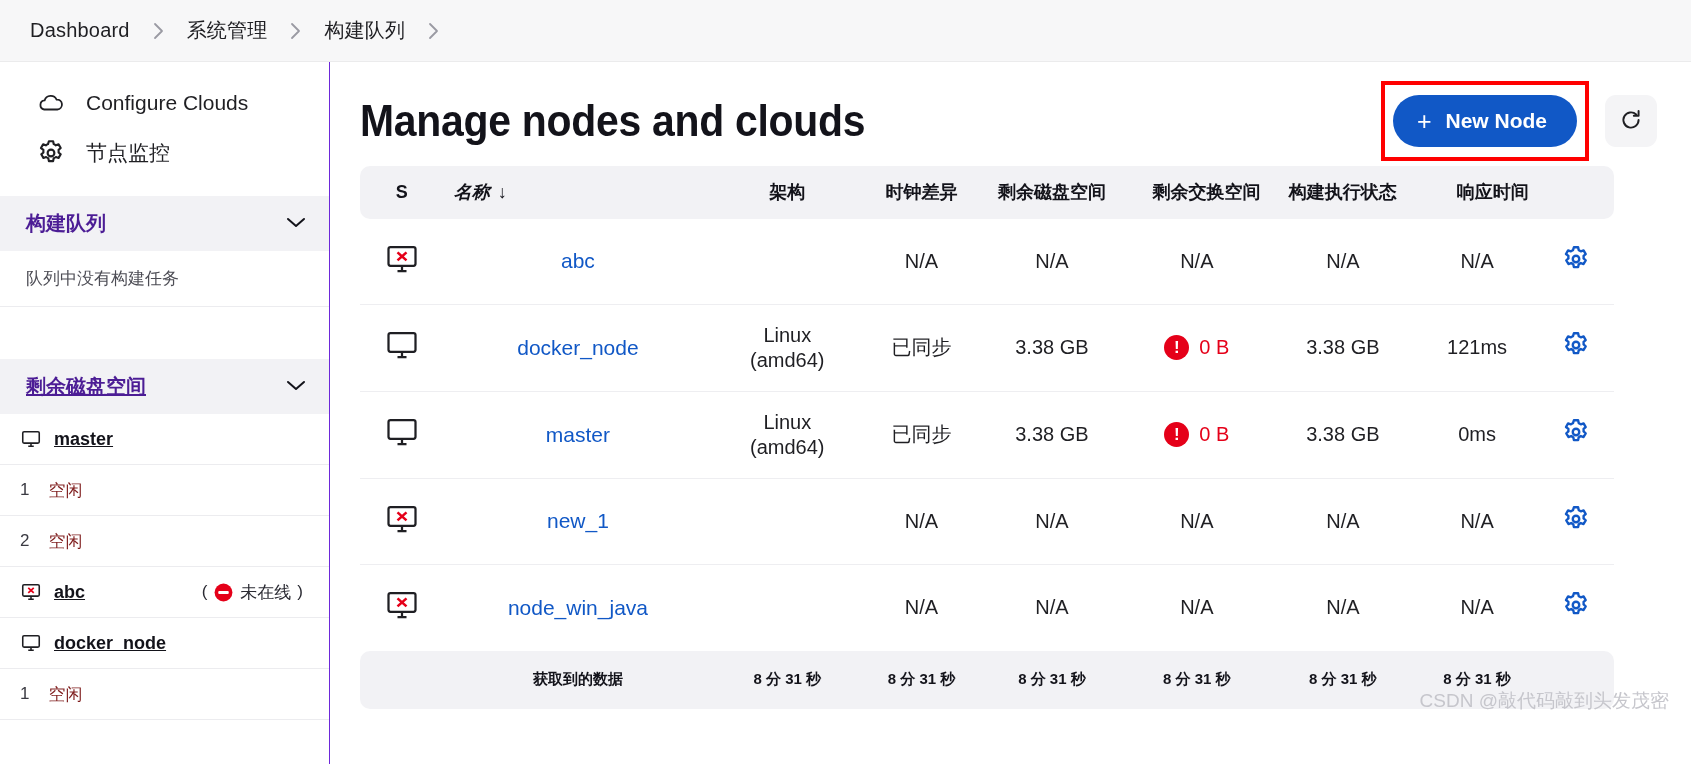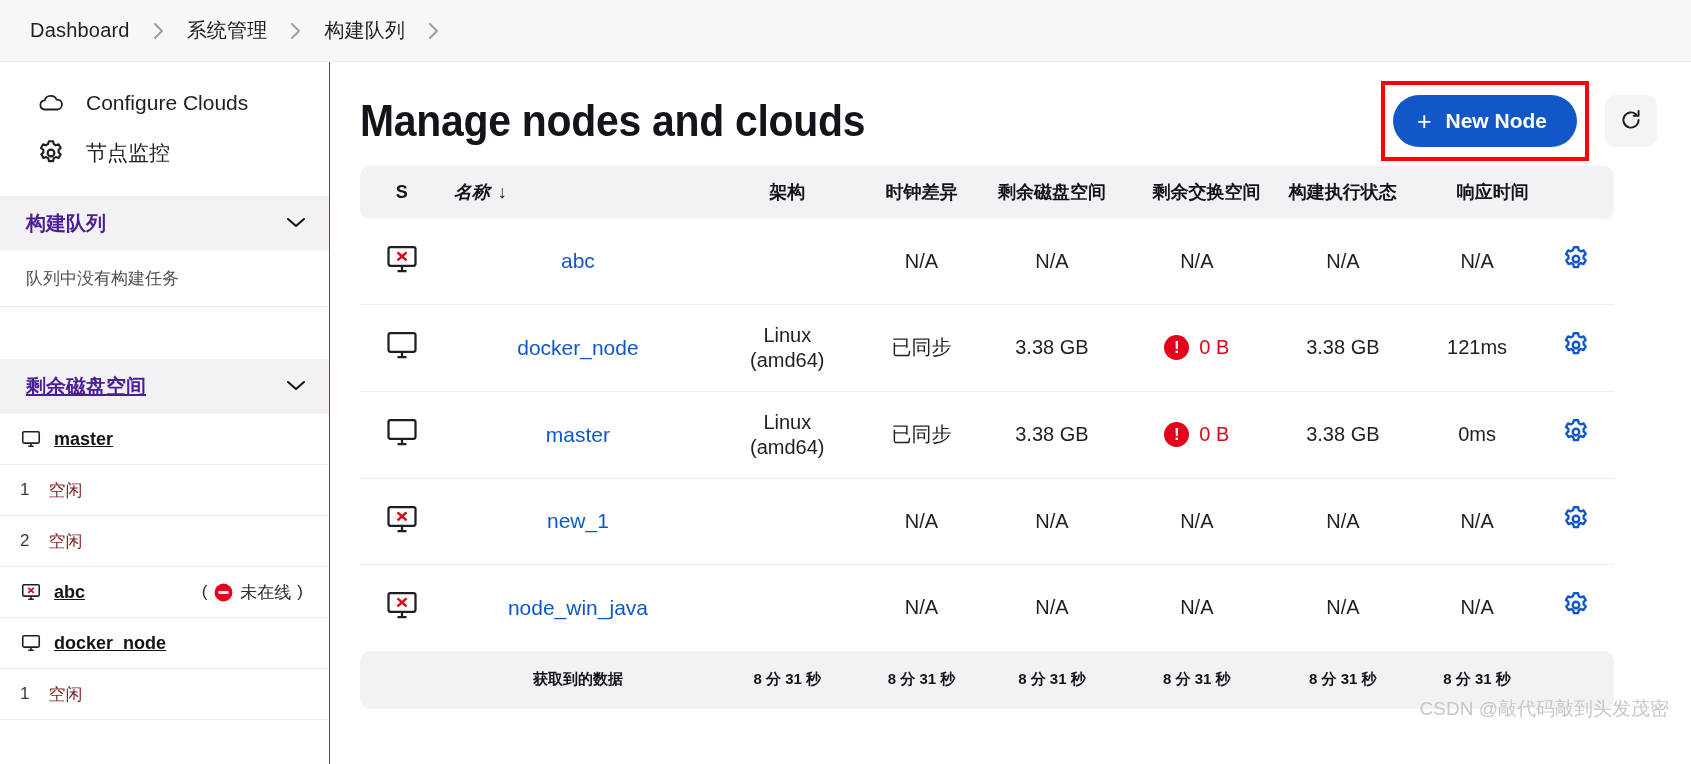--- a/index.html
+++ b/index.html
@@ -276,21 +276,21 @@
     height: 58px;
     text-align: center;
   }
   tfoot td:first-child { border-radius: 10px 0 0 10px; }
   tfoot td:last-child  { border-radius: 0 10px 10px 0; }
   tfoot td.f-resp { text-align: right; padding-right: 24px; }
 
   .watermark {
     position: absolute;
     right: 22px;
-    bottom: 2px;
+    bottom: 10px;
     font-size: 19px;
     color: #c6c6cc;
     white-space: nowrap;
     pointer-events: none;
   }
 </style>
 </head>
 <body>
 
 <div id="app">

